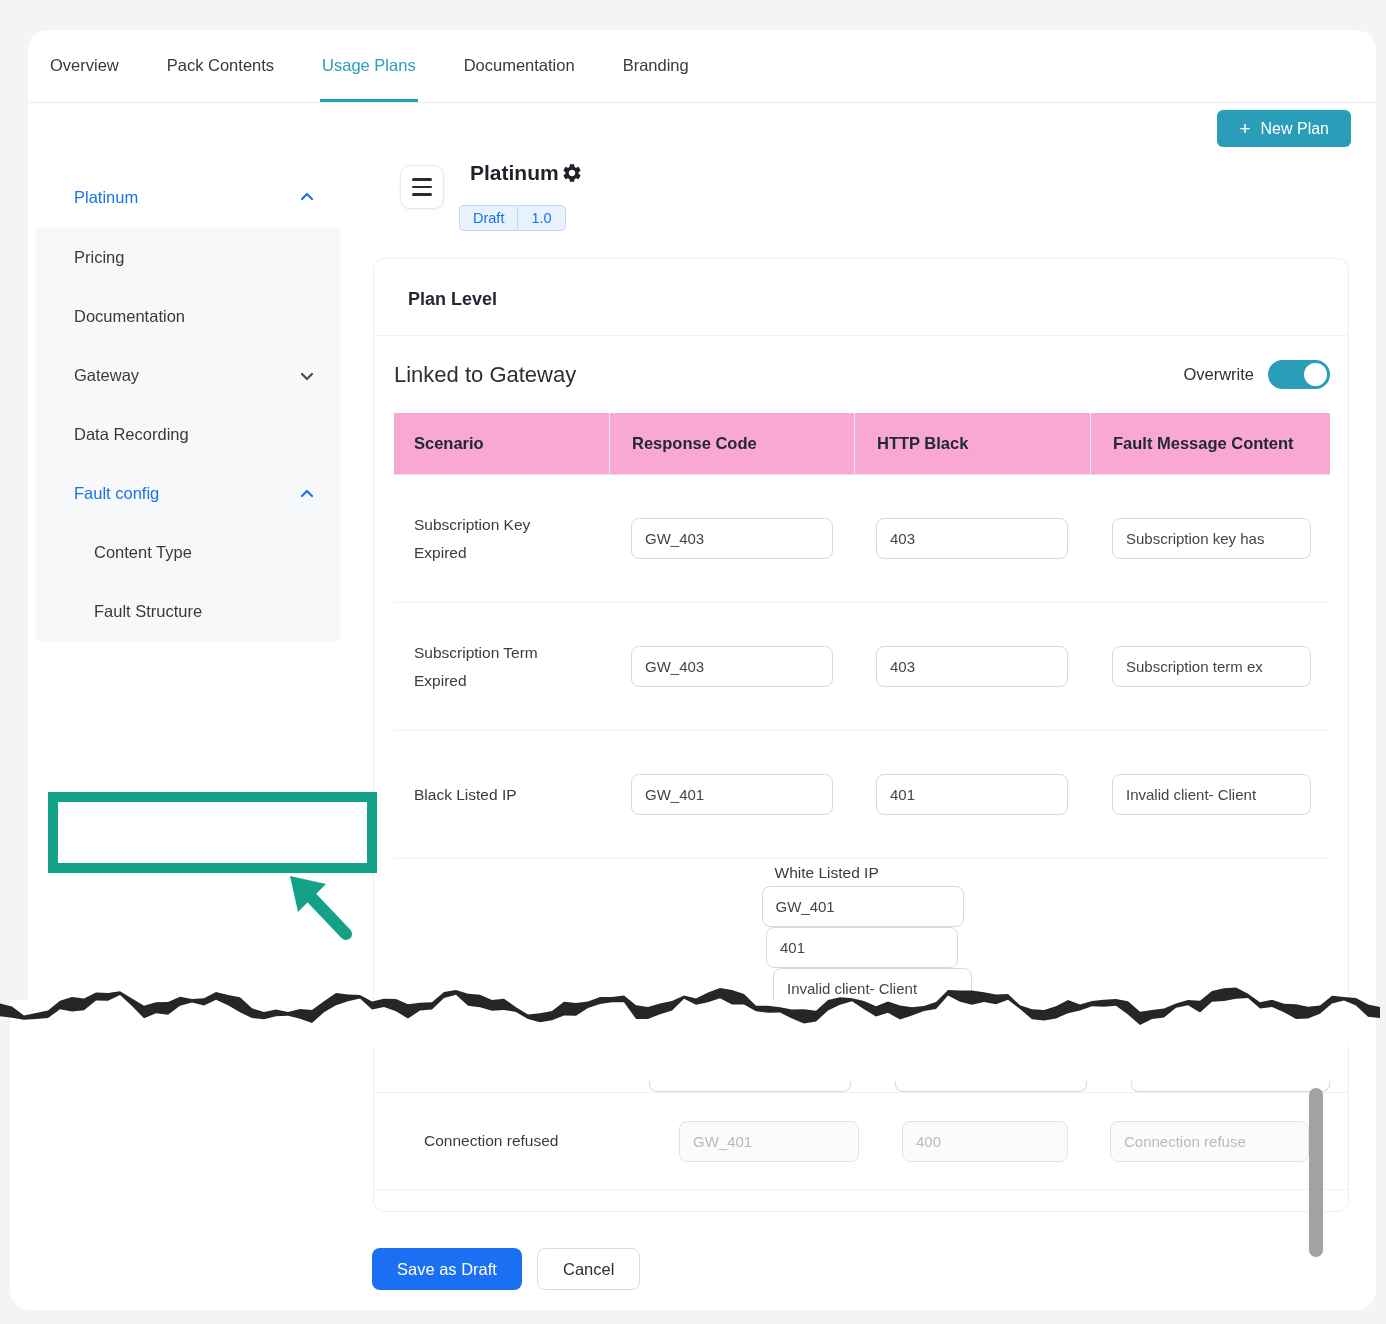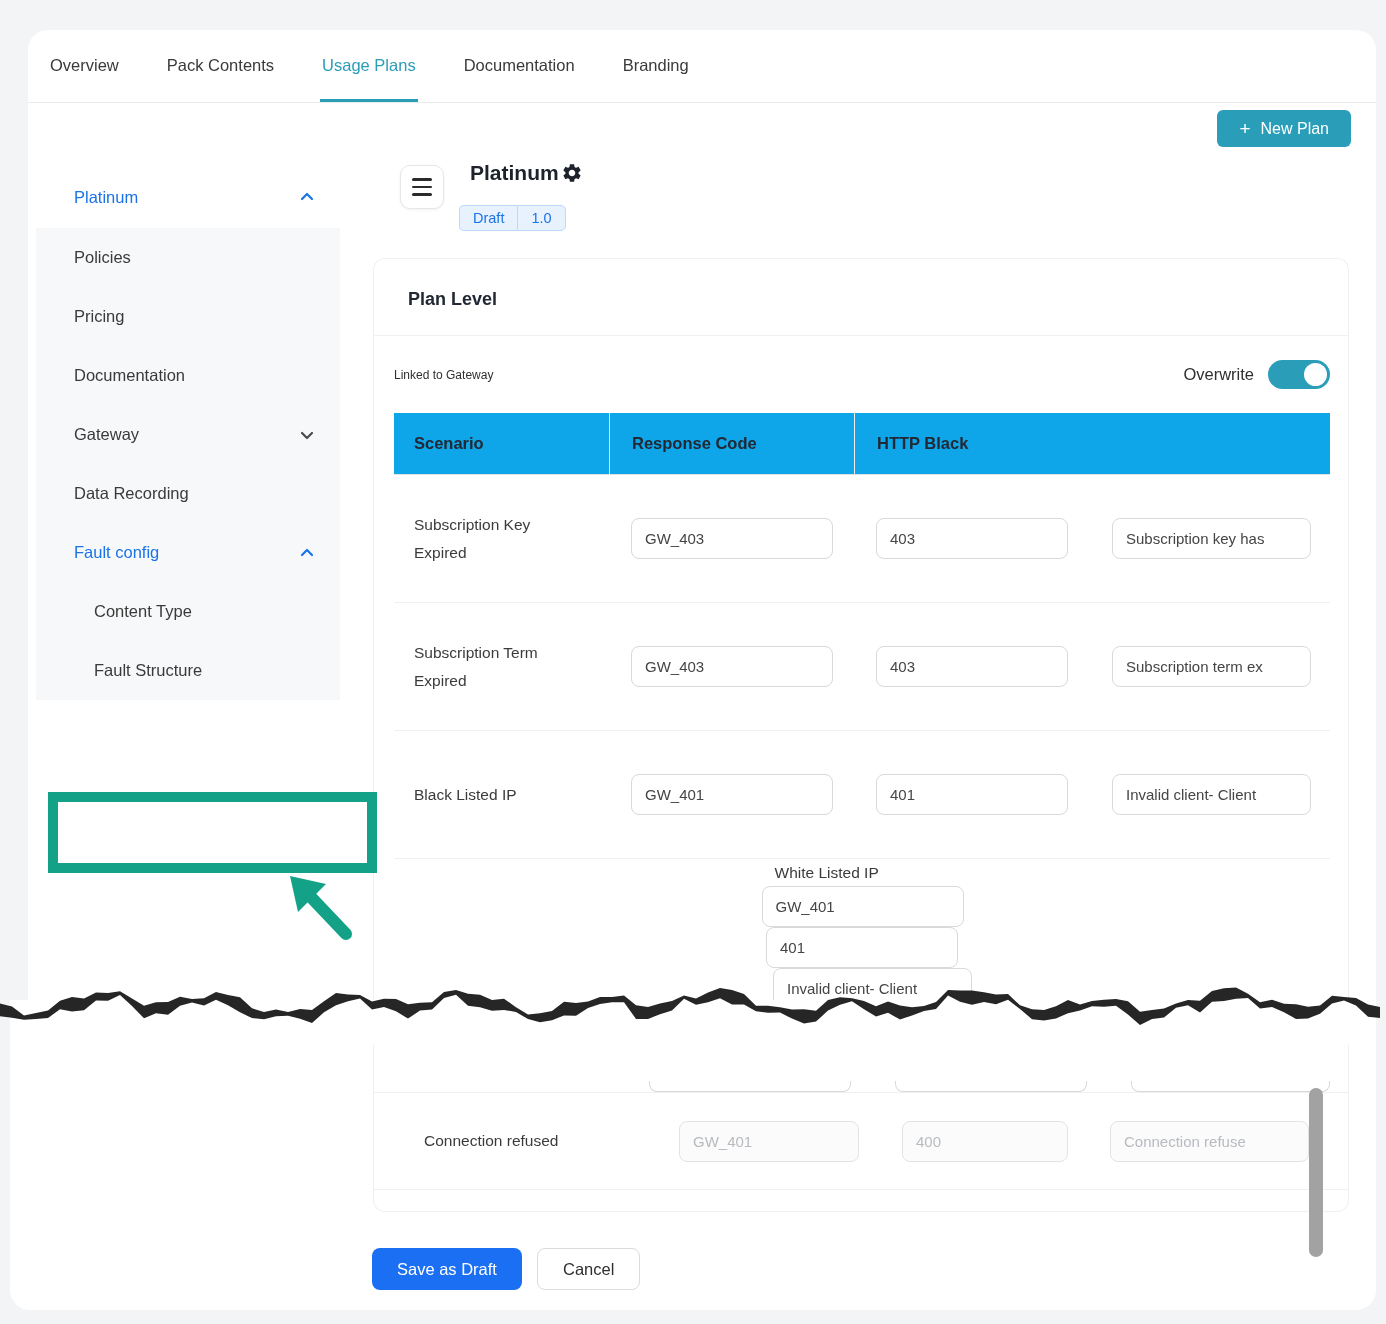--- a/index.html
+++ b/index.html
@@ -64,28 +64,28 @@
   .badge { font-size:14.5px; color:#1a73e8; background:#e8f2fe; border:1px solid #bcd9fc;
     padding:4px 13px; }
   .badge:first-child { border-radius:5px 0 0 5px; border-right:none; }
   .badge:last-child  { border-radius:0 5px 5px 0; }
   
   .card { position:absolute; left:345px; top:228px; width:976px; height:760px;
     border:1px solid #f0f0f0; border-bottom:none; border-radius:12px 12px 0 0; background:#fff; }
   .card-title { font-size:18px; font-weight:700; color:#222834; padding:30px 34px 25px 34px;
     border-bottom:1px solid #f2f2f2; }
   .linked-row { display:flex; align-items:center; justify-content:space-between; padding:24px 18px 24px 20px; }
-  .linked-label { font-size:12px; color:#2f2f2f; }
+  .linked-label { font-size:22px; color:#2f2f2f; }
   .ovw-wrap { display:flex; align-items:center; gap:14px; }
   .ovw-label { font-size:16.5px; color:#2f2f2f; }
   .toggle { width:62px; height:29px; background:#2a9db8; border-radius:15px; position:relative; cursor:pointer; }
   .toggle .knob { position:absolute; right:3px; top:3px; width:23px; height:23px; background:#fff; border-radius:50%; }
   
   .table { margin:0 18px 0 20px; }
-  .thead { display:flex; background:#0ea5e9; border-bottom:1px solid #e2e2e2; }
+  .thead { display:flex; background:#f9a8d4; border-bottom:1px solid #e2e2e2; }
   .th { font-size:16.5px; font-weight:700; color:#222834; padding:21px 0 21px 0; }
   .th + .th { border-left:1px solid #ededed; }
   .c-scenario { width:215px; padding-left:20px; }
   .c-resp { width:245px; padding-left:22px; }
   .c-http { width:236px; padding-left:22px; }
   .c-fault { width:222px; padding-left:22px; }
   .trow { display:flex; align-items:center; height:128px; border-bottom:1px solid #f0f0f0; }
   .trow:last-child { border-bottom:none;flex-direction:column; }
   .scenario-lbl { font-size:15.5px; color:#3b3b3b; line-height:1.75; padding-left:20px;
     width:215px; padding-right:30px; }
@@ -144,23 +144,20 @@
 
   <div class="sidebar">
     <div class="side-head">
       <span class="lbl">Platinum</span>
       <svg class="chev blue" viewBox="0 0 14 14">
           <polyline points="2,9 7,4 12,9"></polyline>
         </svg>
     </div>
     <div class="side-body">
       <div class="side-item">
-        <span>Policies</span>
-      </div>
-      <div class="side-item">
         <span>Pricing</span>
       </div>
       <div class="side-item">
         <span>Documentation</span>
       </div>
       <div class="side-item">
         <span>Gateway</span>
         <svg class="chev dark" viewBox="0 0 14 14">
             <polyline points="2,5 7,10 12,5"></polyline>
           </svg>
@@ -216,20 +213,21 @@
             <span class="knob"></span>
           </span>
       </span>
     </div>
 
     <div class="table">
       <div class="thead">
         <div class="th c-scenario">Scenario</div>
         <div class="th c-resp">Response Code</div>
         <div class="th c-http">HTTP Black</div>
+        <div class="th c-fault">Fault Message Content</div>
       </div>
 
       <div class="trow">
         <div class="scenario-lbl">Subscription Key Expired</div>
         <div class="cellwrap"><input class="tinput w1" value="GW_403" style=""></div>
         <div class="cellwrap http"><input class="tinput w2" value="403" style=""></div>
         <div class="cellwrap fault"><input class="tinput w3" value="Subscription key has" style=""></div>
       </div>
 
       <div class="trow">

